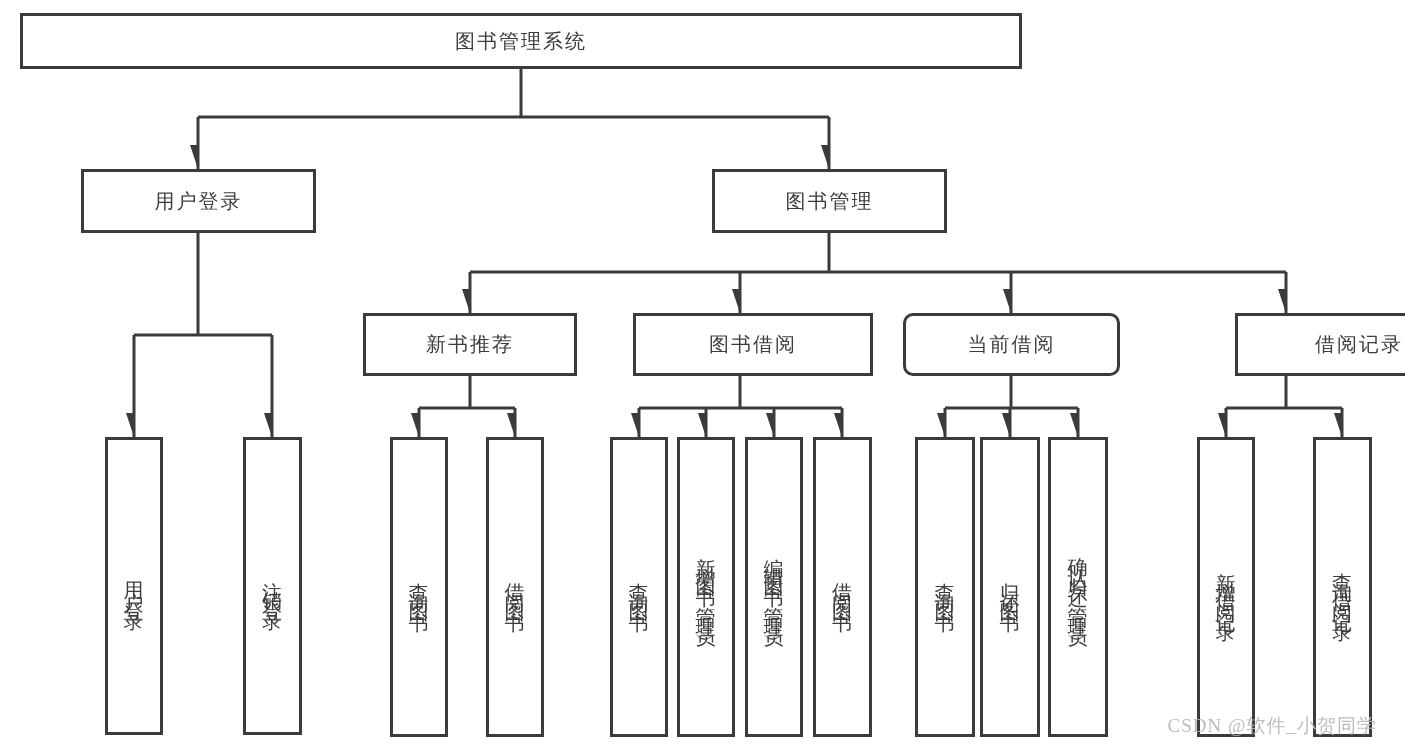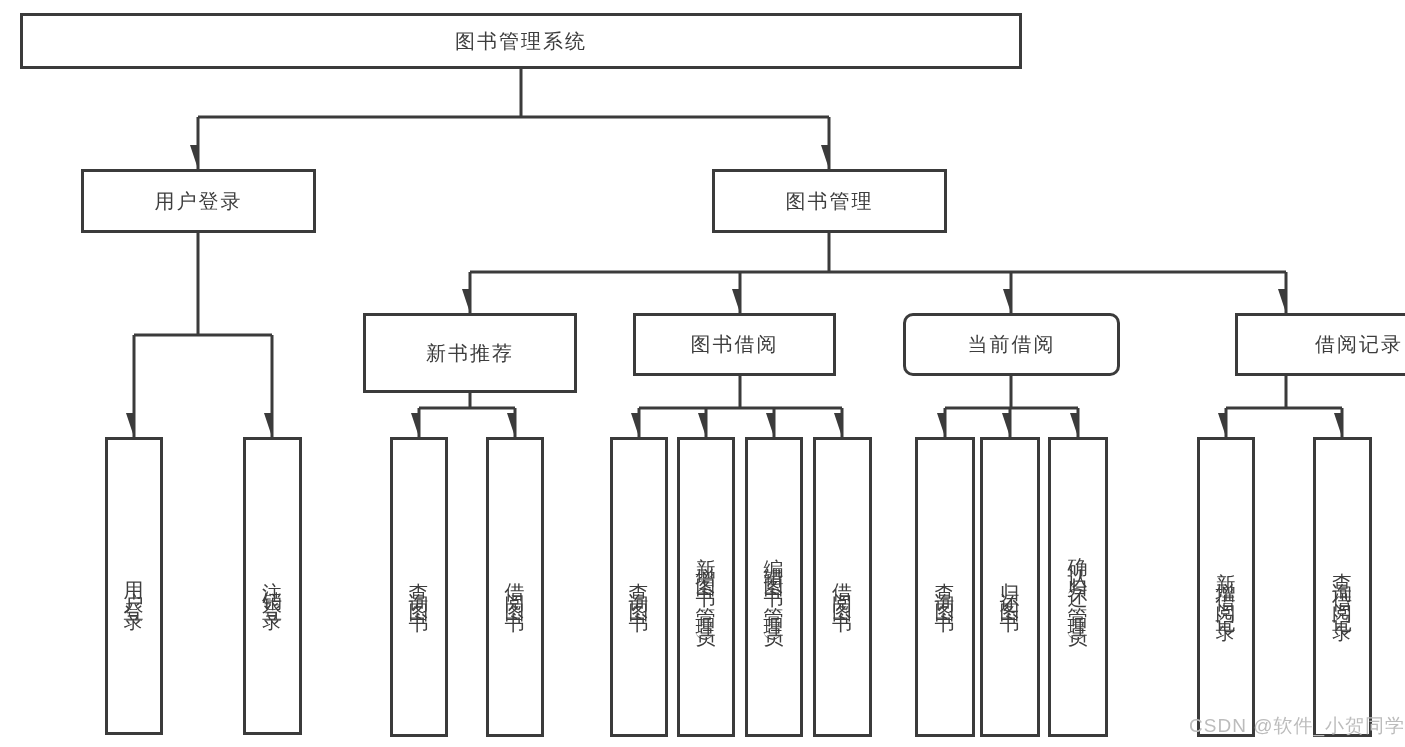--- a/index.html
+++ b/index.html
@@ -2,21 +2,21 @@
 <html style="--line: #3b3b3b; --text: #3d3d3d; --background: #ffffff; --watermark: #bcbcbc;"><head>
 <meta charset="utf-8">
 <style>
   * { margin: 0; padding: 0; box-sizing: border-box; }
   html, body { background: #ffffff; }
   .canvas {
     position: relative;
     width: 1405px;
     height: 747px;
     background: var(--background, #ffffff);
-    font-family: Liberation Sans, sans-serif;
+    font-family: Liberation Serif, serif;
     overflow: hidden;
   }
   .wires {
     position: absolute;
     left: 0; top: 0;
     width: 1405px; height: 747px;
     color: var(--line, #3b3b3b);
   }
   .node {
     position: absolute;
@@ -32,21 +32,21 @@
   }
   .leaf > span {
     writing-mode: vertical-rl;
     text-orientation: mixed;
     letter-spacing: 10px;
     line-height: 1;
     white-space: nowrap;
   }
   .watermark {
     position: absolute;
-    right: 0;
+    right: 28px;
     bottom: 8px;
     font-size: 19px;
     letter-spacing: 1px;
     color: var(--watermark, #b9b9b9);
   }
 </style>
 </head>
 <body>
 
 <div class="canvas">
@@ -97,24 +97,24 @@
     <span>图书管理系统</span>
   </div>
 
   <div class="node" style="left:81px; top:169px; width:235px; height:64px;">
     <span>用户登录</span>
   </div>
   <div class="node" style="left:712px; top:169px; width:235px; height:64px;text-align:center;">
     <span>图书管理</span>
   </div>
 
-  <div class="node" style="left:363px; top:313px; width:214px; height:80px;text-align:right;">
+  <div class="node" style="left:363px; top:313px; width:214px; height:63px;text-align:right;">
     <span>新书推荐</span>
   </div>
-  <div class="node" style="left:633px; top:313px; width:203px; height:63px;text-align:right;">
+  <div class="node" style="left:633px; top:313px; width:240px; height:63px;text-align:right;">
     <span>图书借阅</span>
   </div>
   <div class="node" style="left:903px; top:313px; width:217px; height:63px;border-radius:10px;">
     <span>当前借阅</span>
   </div>
   <div class="node" style="left:1235px; top:313px; width:248px; height:63px;">
     <span>借阅记录</span>
   </div>
 
   <div class="node leaf" style="left:105px; top:437px; width:58px; height:298px;">

